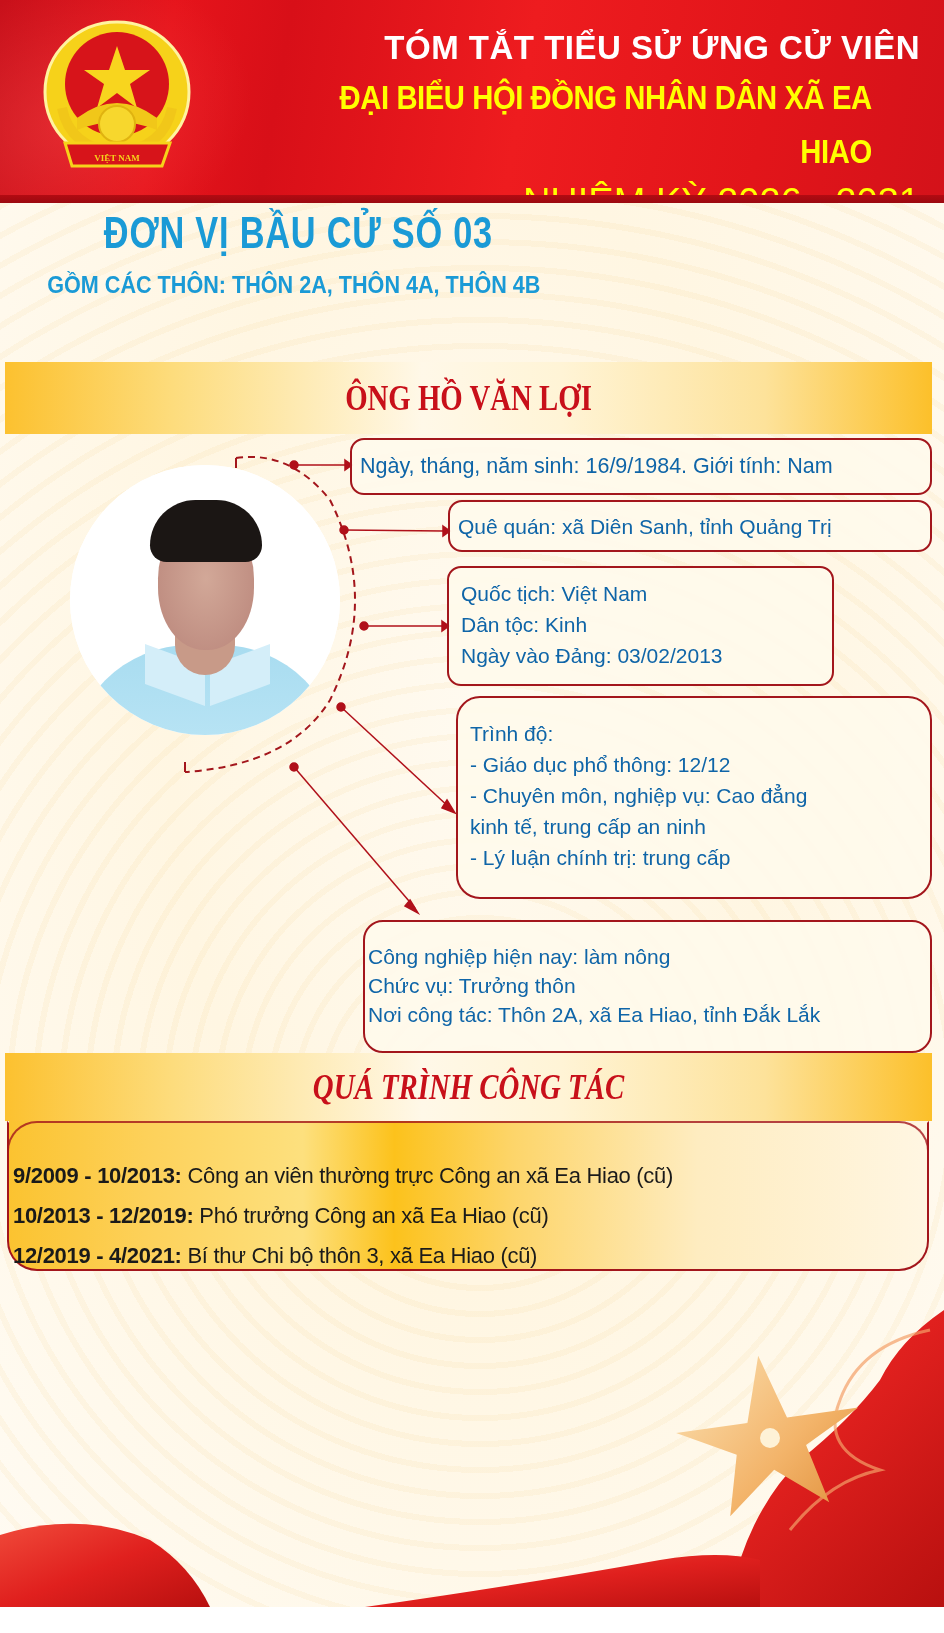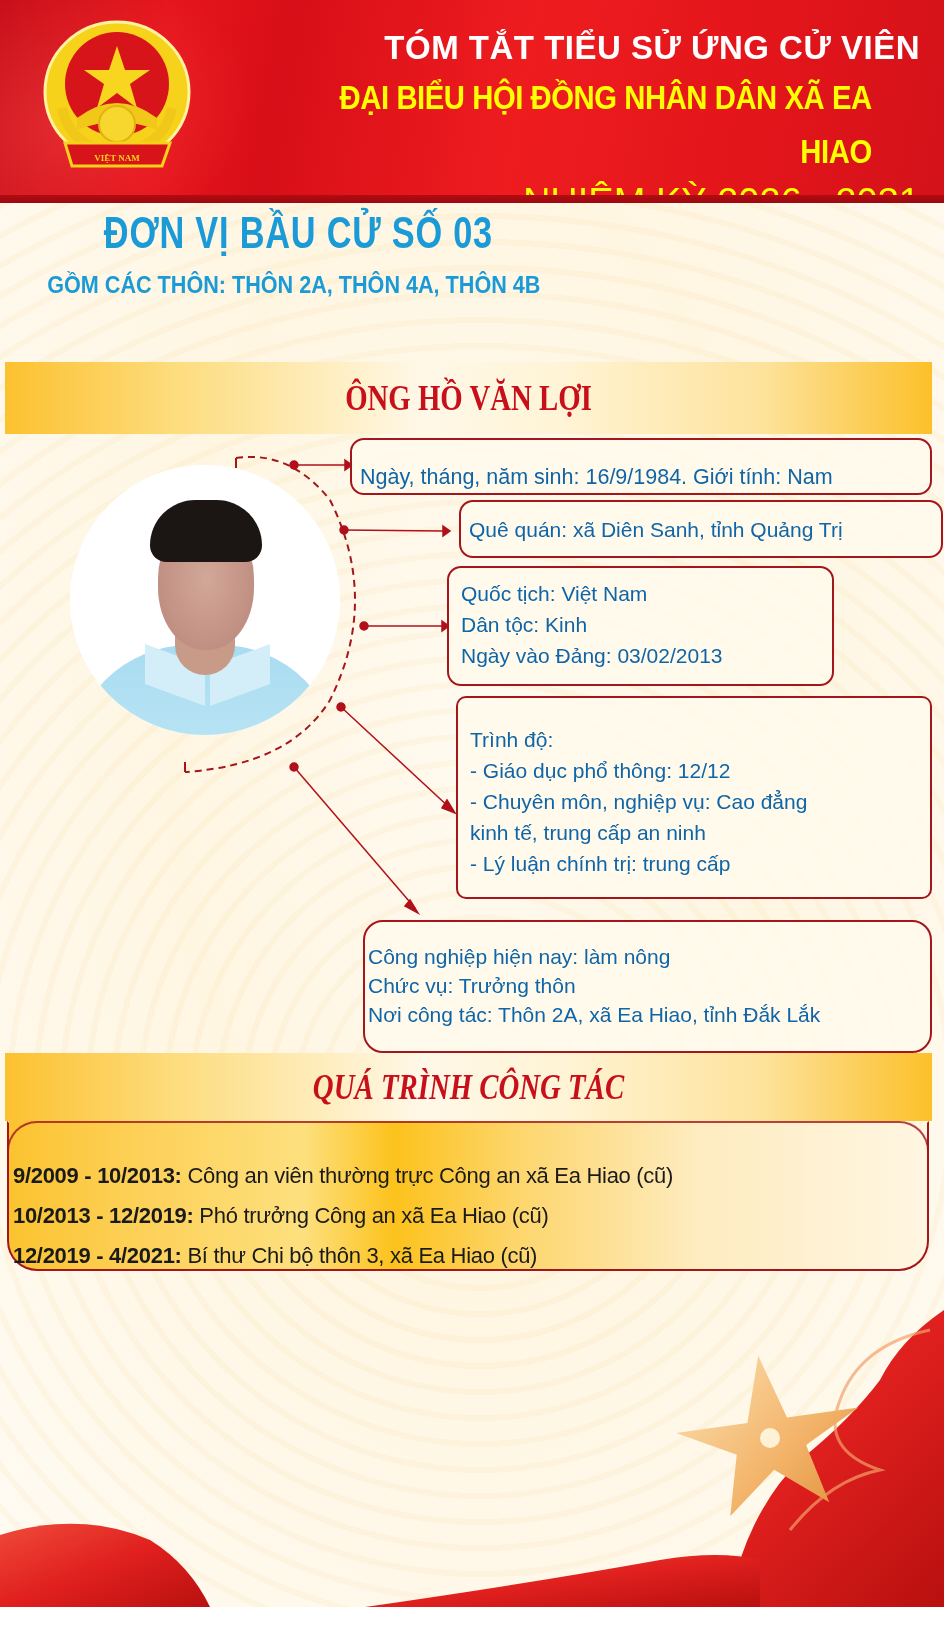--- a/index.html
+++ b/index.html
@@ -49,24 +49,24 @@
   .neck { position: absolute; left: 105px; top: 160px; width: 60px; height: 50px; background: #c89a88; border-radius: 0 0 30px 30px; }
   .face { position: absolute; left: 88px; top: 55px; width: 96px; height: 130px; background: radial-gradient(ellipse at 50% 45%, #d2a898, #b9857a); border-radius: 45% 45% 48% 48%; }
   .hair { position: absolute; left: 80px; top: 35px; width: 112px; height: 62px; background: #1b1614; border-radius: 55px 55px 20px 20px; }
   .collar-l { position: absolute; left: 75px; top: 190px; width: 60px; height: 40px; background: #d4eef9; transform: skewY(20deg); }
   .collar-r { position: absolute; left: 140px; top: 190px; width: 60px; height: 40px; background: #d4eef9; transform: skewY(-20deg); }
 
   .dashed-arc { position: absolute; left: 0; top: 0; width: 944px; height: 1607px; pointer-events: none; }
 
   
   .info-box { position: absolute; background: rgba(255,250,236,0.92); border: 2px solid #a3161c; border-radius: 14px; color: #0f65a8; font-size: 21px; line-height: 31px; padding: 0 12px; }
-  .box1 { left: 350px; top: 438px; width: 582px; height: 57px; display: flex; align-items: flex-end; padding-left: 8px; font-size: 21.5px; }
-  .box2 { left: 459px; top: 500px; width: 484px; height: 58px; display: flex; align-items: center; padding-left: 8px; font-size: 21px; }
+  .box1 { left: 350px; top: 438px; width: 582px; height: 57px; display: flex; align-items: center; padding-left: 8px; font-size: 21.5px; }
+  .box2 { left: 448px; top: 500px; width: 484px; height: 52px; display: flex; align-items: center; padding-left: 8px; font-size: 21px; }
   .box3 { left: 447px; top: 566px; width: 387px; height: 120px; padding-top: 10px; }
-  .box4 { left: 456px; top: 696px; width: 476px; height: 203px; padding-top: 26px; border-radius: 10px; }
+  .box4 { left: 456px; top: 696px; width: 476px; height: 203px; padding-top: 20px; border-radius: 24px; }
   .box5 { left: 363px; top: 920px; width: 569px; height: 133px; padding-top: 20px; padding-left: 3px; border-radius: 20px; line-height: 29px; }
 
   
   .timeline { position: absolute; left: 7px; top: 1121px; width: 922px; height: 150px; border: 2px solid #a3161c; border-top-color: transparent; border-radius: 0 0 30px 30px;
     background: linear-gradient(90deg, #fbc330 0%, #fdd15a 15%, #fde07e 32%, #fcc21c 42%, #fdd56a 55%, #feecc0 75%, #fff6e2 100%); }
   .timeline::before { content: ""; position: absolute; left: -2px; top: -2px; right: -2px; height: 40px; border: 2px solid #a3161c; border-bottom: none; border-radius: 30px 30px 0 0; opacity: 0.8; }
   .tl-list { position: absolute; left: 4px; top: 33px; }
   .tl-row { font-size: 22px; line-height: 40px; color: #1a1a1a; white-space: nowrap; letter-spacing: -0.3px; }
   .tl-period { font-weight: bold; }
 

